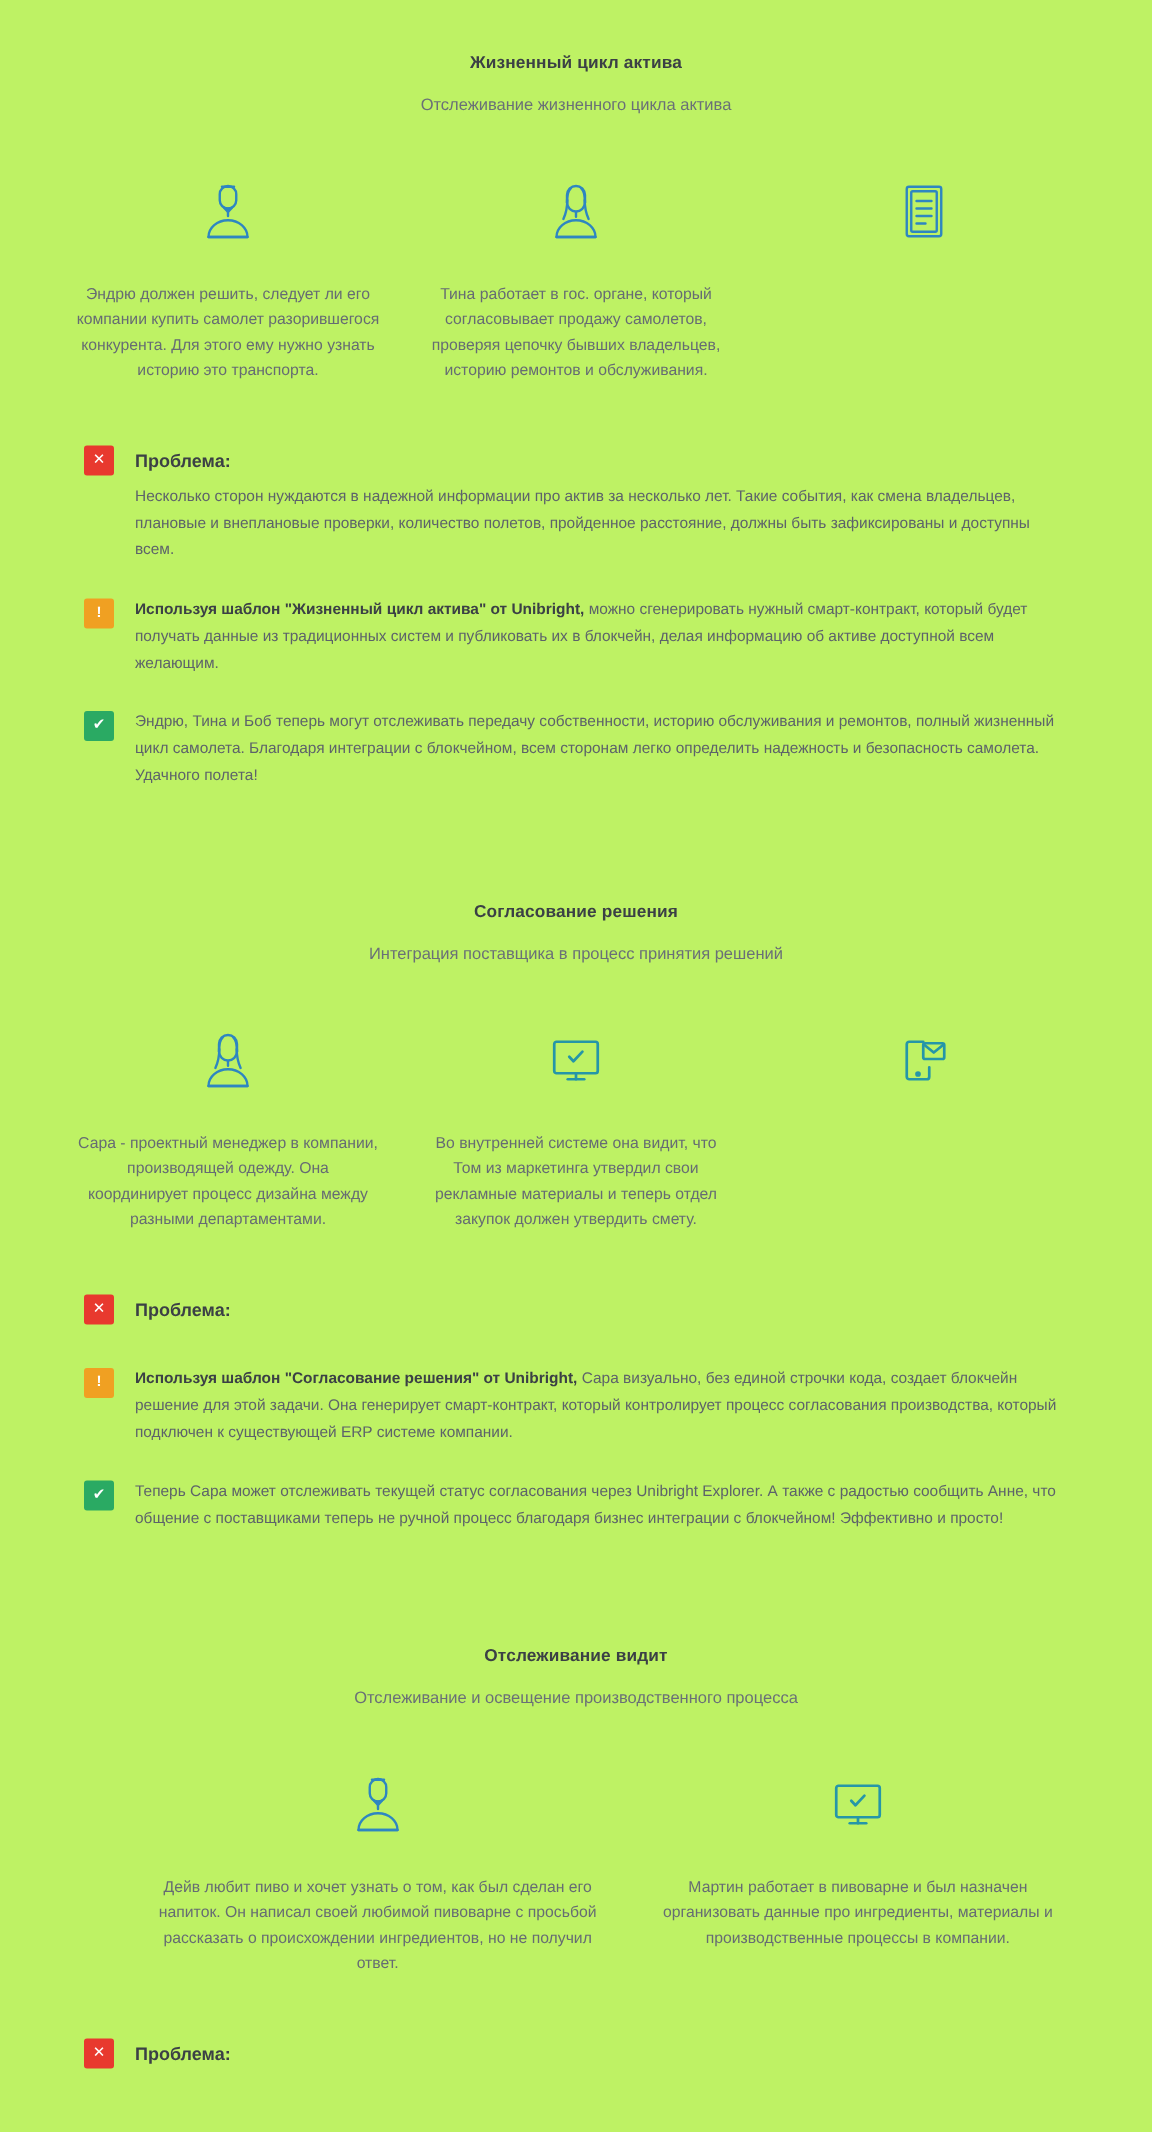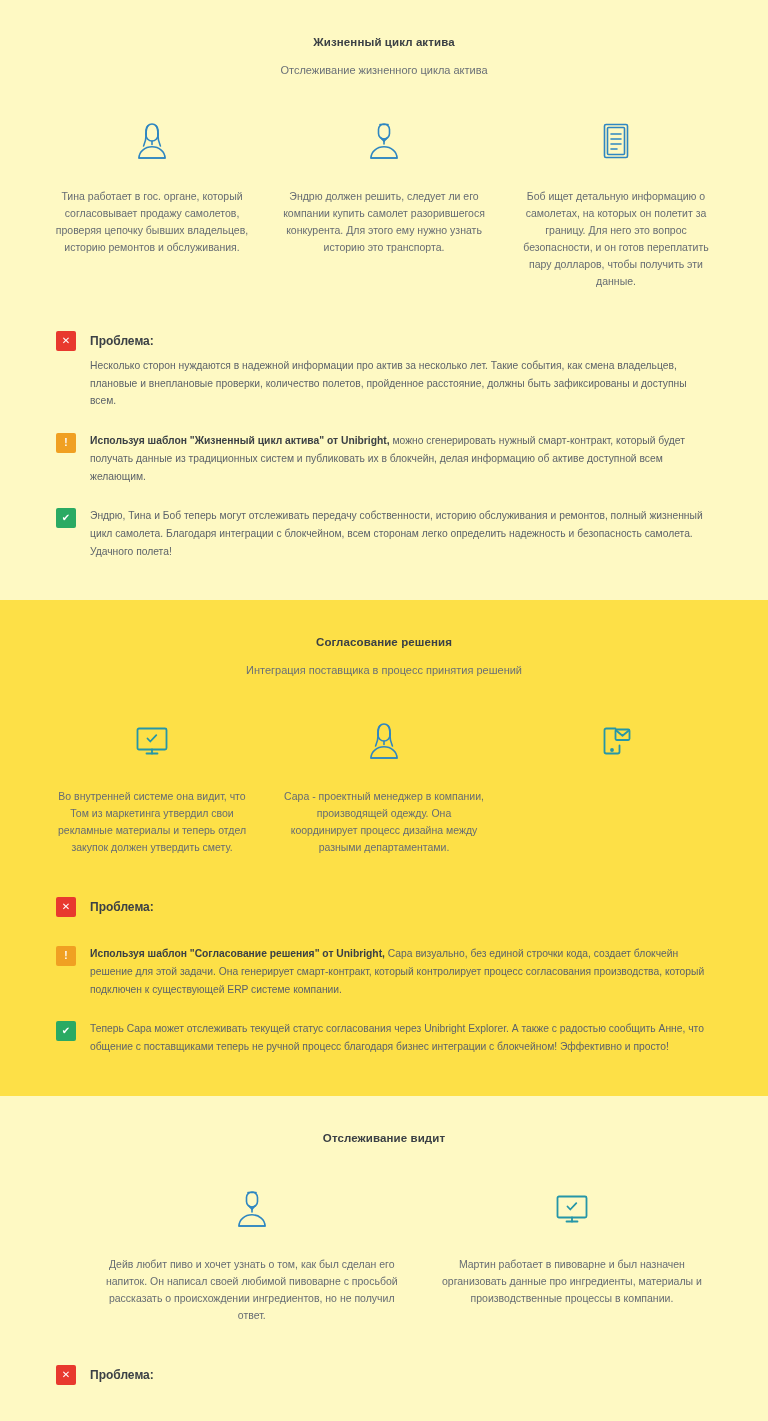--- a/index.html
+++ b/index.html
@@ -6,22 +6,22 @@
   html, body { margin: 0; padding: 0; }
   body {
     width: 768px;
     background: #ffffff;
     font-family: "Liberation Sans", "DejaVu Sans", sans-serif;
     color: #555b62;
     -webkit-font-smoothing: antialiased;
   }
 
   .use-case { width: 768px; padding: 36px 0 40px 0; }
-  .use-case.alt { background: #fde047; }
-  .use-case.white { background: #fef9c3; }
+  .use-case.alt { background: #bef264; }
+  .use-case.white { background: #bef264; }
 
   .uc-head { text-align: center; padding: 0 40px; }
   .uc-title {
     font-size: 11.5px;
     font-weight: bold;
     color: #3b4045;
     letter-spacing: .1px;
     margin: 0 0 16px 0;
   }
   .uc-subtitle {
@@ -96,53 +96,52 @@
 <div id="root">
     <div class="use-case white">
       <div class="uc-head">
         <h2 class="uc-title">Жизненный цикл актива</h2>
         <p class="uc-subtitle">Отслеживание жизненного цикла актива</p>
       </div>
       <div class="personas">
         <div class="persona">
           <div class="persona-icon">
             <svg width="34" height="40" viewBox="0 0 34 40" fill="none" stroke="#2e86c1" stroke-width="1.6" stroke-linecap="round" stroke-linejoin="round">
+        <path d="M11.5 12.5v-4a5.5 5.5 0 0 1 11 0v4a5.5 5.5 0 0 1-11 0z"></path>
+        <path d="M13 3.5h8"></path>
+        <path d="M17 18v5"></path>
+        <path d="M14.2 17.3l2.8 3 2.8-3"></path>
+        <path d="M4 37c0-6.2 5.8-11.2 13-11.2S30 30.8 30 37z"></path>
+        <path d="M4 37h26"></path>
+      </svg>
+          </div>
+          <p class="persona-text">Эндрю должен решить, следует ли его компании купить самолет разорившегося конкурента. Для этого ему нужно узнать историю это транспорта.</p>
+        </div>
+        <div class="persona">
+          <div class="persona-icon">
+            <svg width="34" height="40" viewBox="0 0 34 40" fill="none" stroke="#2e86c1" stroke-width="1.6" stroke-linecap="round" stroke-linejoin="round">
         <path d="M11 14V9a6 6 0 0 1 12 0v5"></path>
         <path d="M13.5 4.5c-2.3 2-2.5 6-2.5 9.5 0 3.3 2.7 6 6 6s6-2.7 6-6c0-3.5-.2-7.5-2.5-9.5"></path>
         <path d="M11.2 12.5c0 4.5-1 9-2.6 12.5"></path>
         <path d="M22.8 12.5c0 4.5 1 9 2.6 12.5"></path>
         <path d="M17 20.5v3"></path>
         <path d="M4 37c0-6.2 5.8-11.2 13-11.2S30 30.8 30 37z"></path>
         <path d="M4 37h26"></path>
       </svg>
           </div>
           <p class="persona-text">Тина работает в гос. органе, который согласовывает продажу самолетов, проверяя цепочку бывших владельцев, историю ремонтов и обслуживания.</p>
         </div>
         <div class="persona">
           <div class="persona-icon">
-            <svg width="34" height="40" viewBox="0 0 34 40" fill="none" stroke="#2e86c1" stroke-width="1.6" stroke-linecap="round" stroke-linejoin="round">
-        <path d="M11.5 12.5v-4a5.5 5.5 0 0 1 11 0v4a5.5 5.5 0 0 1-11 0z"></path>
-        <path d="M13 3.5h8"></path>
-        <path d="M17 18v5"></path>
-        <path d="M14.2 17.3l2.8 3 2.8-3"></path>
-        <path d="M4 37c0-6.2 5.8-11.2 13-11.2S30 30.8 30 37z"></path>
-        <path d="M4 37h26"></path>
-      </svg>
-          </div>
-          <p class="persona-text">Эндрю должен решить, следует ли его компании купить самолет разорившегося конкурента. Для этого ему нужно узнать историю это транспорта.</p>
-        </div>
-        <div class="persona">
-          <div class="persona-icon">
             <svg width="30" height="38" viewBox="0 0 30 38" fill="none" stroke="#2e86c1" stroke-width="1.6" stroke-linecap="round" stroke-linejoin="round">
         <rect x="3.5" y="2.5" width="23" height="33" rx="1.5"></rect>
         <rect x="6.5" y="5.5" width="17" height="27" rx="1"></rect>
         <path d="M10 12h10M10 17h10M10 22h10M10 27h6"></path>
       </svg>
           </div>
-          <p class="persona-text">Боб ищет детальную информацию о самолетах, на которых он полетит за границу. Для него это вопрос безопасности, и он готов переплатить пару долларов, чтобы получить эти данные.</p>
         </div>
       </div>
       <div class="points">
         <div class="point">
           <div class="badge red">✕</div>
           <div class="point-body">
             <p class="point-label">Проблема:</p>
             <p class="point-text">Несколько сторон нуждаются в надежной информации про актив за несколько лет. Такие события, как смена владельцев, плановые и внеплановые проверки, количество полетов, пройденное расстояние, должны быть зафиксированы и доступны всем.</p>
           </div>
         </div>
@@ -161,45 +160,45 @@
       </div>
     </div>
     <div class="use-case alt">
       <div class="uc-head">
         <h2 class="uc-title">Согласование решения</h2>
         <p class="uc-subtitle">Интеграция поставщика в процесс принятия решений</p>
       </div>
       <div class="personas">
         <div class="persona">
           <div class="persona-icon">
+            <svg width="34" height="40" viewBox="0 0 34 40" fill="none" stroke="#2e86c1" stroke-width="1.6" stroke-linecap="round" stroke-linejoin="round">
+        <path d="M11 14V9a6 6 0 0 1 12 0v5"></path>
+        <path d="M13.5 4.5c-2.3 2-2.5 6-2.5 9.5 0 3.3 2.7 6 6 6s6-2.7 6-6c0-3.5-.2-7.5-2.5-9.5"></path>
+        <path d="M11.2 12.5c0 4.5-1 9-2.6 12.5"></path>
+        <path d="M22.8 12.5c0 4.5 1 9 2.6 12.5"></path>
+        <path d="M17 20.5v3"></path>
+        <path d="M4 37c0-6.2 5.8-11.2 13-11.2S30 30.8 30 37z"></path>
+        <path d="M4 37h26"></path>
+      </svg>
+          </div>
+          <p class="persona-text">Сара - проектный менеджер в компании, производящей одежду. Она координирует процесс дизайна между разными департаментами.</p>
+        </div>
+        <div class="persona">
+          <div class="persona-icon">
             <svg width="36" height="34" viewBox="0 0 36 34" fill="none" stroke="#2596a8" stroke-width="1.8" stroke-linecap="round" stroke-linejoin="round">
         <rect x="3.5" y="4.5" width="29" height="21" rx="1.5"></rect>
         <path d="M13.5 14.5l2.8 3 6-6.4"></path>
         <path d="M18 25.5v4"></path>
         <path d="M12.5 29.5h11"></path>
       </svg>
           </div>
           <p class="persona-text">Во внутренней системе она видит, что Том из маркетинга утвердил свои рекламные материалы и теперь отдел закупок должен утвердить смету.</p>
         </div>
         <div class="persona">
           <div class="persona-icon">
-            <svg width="34" height="40" viewBox="0 0 34 40" fill="none" stroke="#2e86c1" stroke-width="1.6" stroke-linecap="round" stroke-linejoin="round">
-        <path d="M11 14V9a6 6 0 0 1 12 0v5"></path>
-        <path d="M13.5 4.5c-2.3 2-2.5 6-2.5 9.5 0 3.3 2.7 6 6 6s6-2.7 6-6c0-3.5-.2-7.5-2.5-9.5"></path>
-        <path d="M11.2 12.5c0 4.5-1 9-2.6 12.5"></path>
-        <path d="M22.8 12.5c0 4.5 1 9 2.6 12.5"></path>
-        <path d="M17 20.5v3"></path>
-        <path d="M4 37c0-6.2 5.8-11.2 13-11.2S30 30.8 30 37z"></path>
-        <path d="M4 37h26"></path>
-      </svg>
-          </div>
-          <p class="persona-text">Сара - проектный менеджер в компании, производящей одежду. Она координирует процесс дизайна между разными департаментами.</p>
-        </div>
-        <div class="persona">
-          <div class="persona-icon">
             <svg width="34" height="34" viewBox="0 0 34 34" fill="none" stroke="#2596a8" stroke-width="1.8" stroke-linecap="round" stroke-linejoin="round">
         <path d="M16.5 4.5H7.2A1.7 1.7 0 0 0 5.5 6.2v21.6c0 .9.8 1.7 1.7 1.7h11.6a1.7 1.7 0 0 0 1.7-1.7v-6.3"></path>
         <circle cx="13" cy="26" r="1"></circle>
         <rect x="16.5" y="5.5" width="14" height="10.5" rx="1.2"></rect>
         <path d="M16.9 6.3l6.6 5.4 6.6-5.4"></path>
       </svg>
           </div>
         </div>
       </div>
       <div class="points">
@@ -219,20 +218,21 @@
           <div class="badge green">✔</div>
           <div class="point-body">
             <p class="point-text">Теперь Сара может отслеживать текущей статус согласования через Unibright Explorer. А также с радостью сообщить Анне, что общение с поставщиками теперь не ручной процесс благодаря бизнес интеграции с блокчейном! Эффективно и просто!</p>
           </div>
         </div>
       </div>
     </div>
     <div class="use-case white">
       <div class="uc-head">
         <h2 class="uc-title">Отслеживание видит</h2>
+        <p class="uc-subtitle">Отслеживание и освещение производственного процесса</p>
       </div>
       <div class="personas two">
         <div class="persona half">
           <div class="persona-icon">
             <svg width="34" height="40" viewBox="0 0 34 40" fill="none" stroke="#2e86c1" stroke-width="1.6" stroke-linecap="round" stroke-linejoin="round">
         <path d="M11.5 12.5v-4a5.5 5.5 0 0 1 11 0v4a5.5 5.5 0 0 1-11 0z"></path>
         <path d="M13 3.5h8"></path>
         <path d="M17 18v5"></path>
         <path d="M14.2 17.3l2.8 3 2.8-3"></path>
         <path d="M4 37c0-6.2 5.8-11.2 13-11.2S30 30.8 30 37z"></path>

